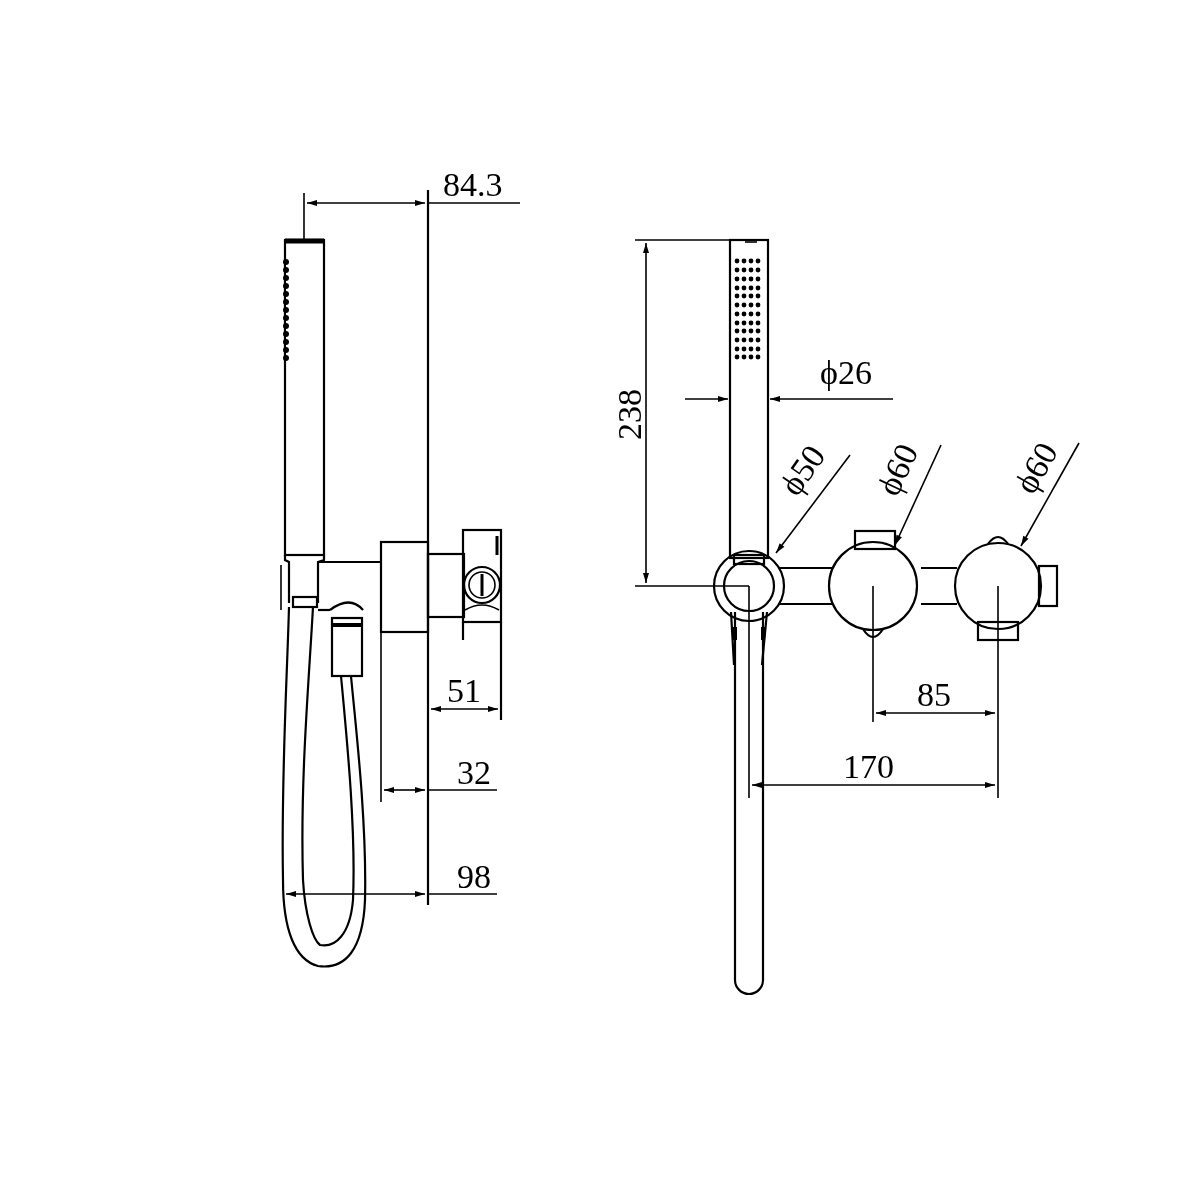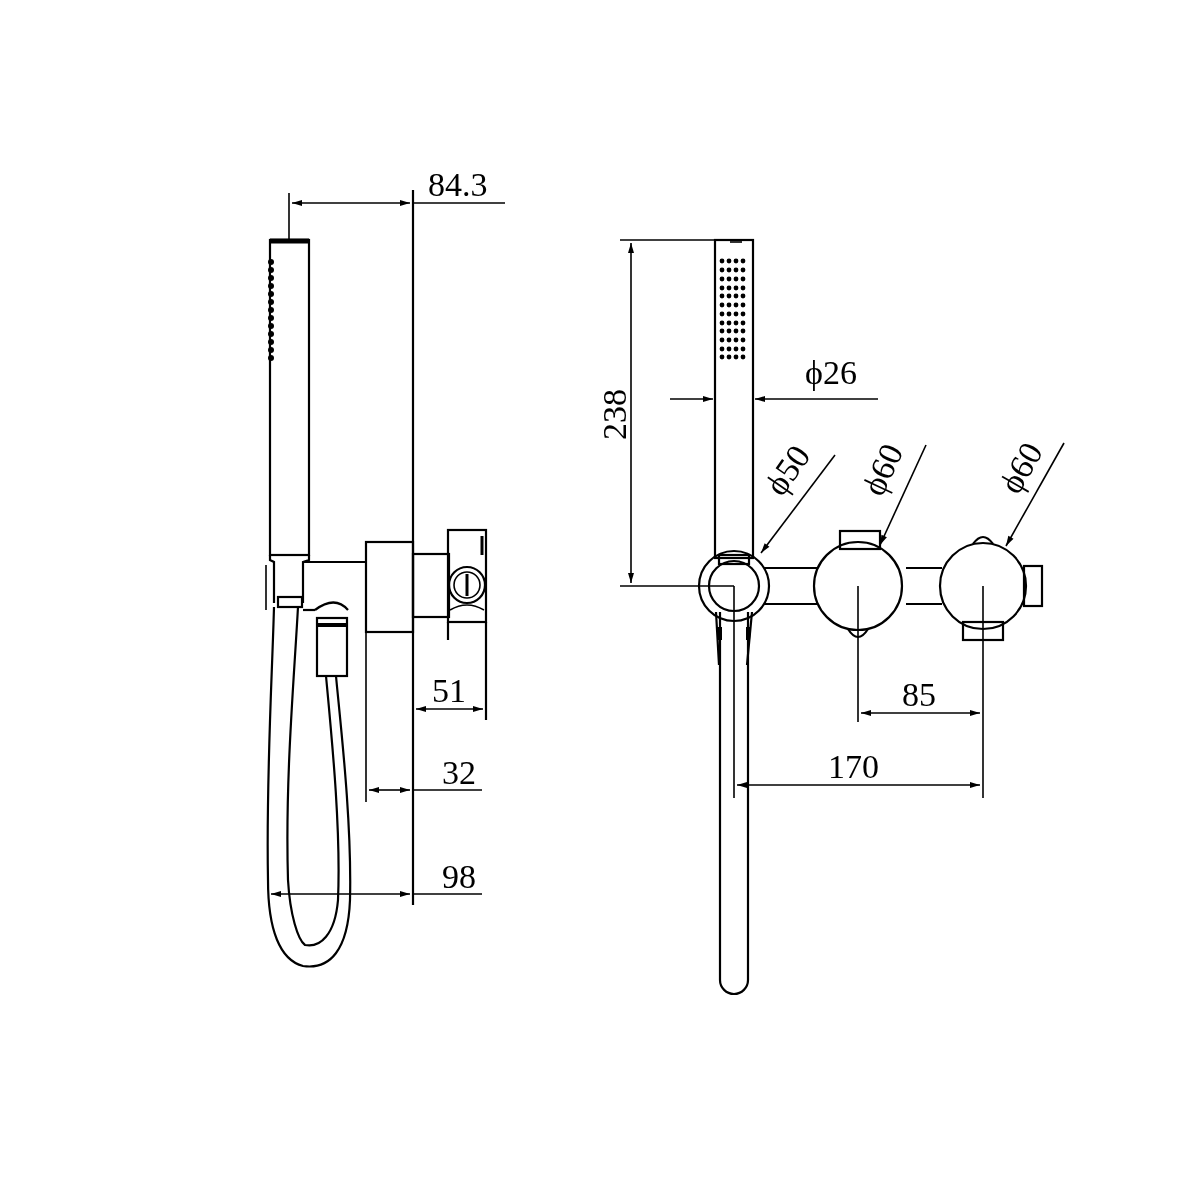--- a/index.html
+++ b/index.html
@@ -1,17 +1,17 @@
 <!DOCTYPE html>
 <html><head>
 <meta charset="utf-8">
 <style>
   html, body { margin: 0; padding: 0; background: #ffffff; }
   body { width: 1200px; height: 1200px; overflow: hidden; }
-  #canvas { position: absolute; left: 0; top: 0; width: 1064px; height: 1200px; padding-left: 30px; }
+  #canvas { position: absolute; left: 15px; top: 0; width: 1064px; height: 1200px; padding-left: 30px; }
   svg { display: block; }
   .ln { stroke: #000; stroke-width: 2.2; fill: none; }
   .thin { stroke: #000; stroke-width: 1.6; fill: none; }
   .thick { stroke: #000; stroke-width: 3; fill: none; }
   .fill { fill: #000; stroke: none; }
   .dim-text { font-family: "Liberation Serif", "DejaVu Serif", serif; font-size: 34px; fill: #000; }
 </style>
 </head>
 <body>
 

